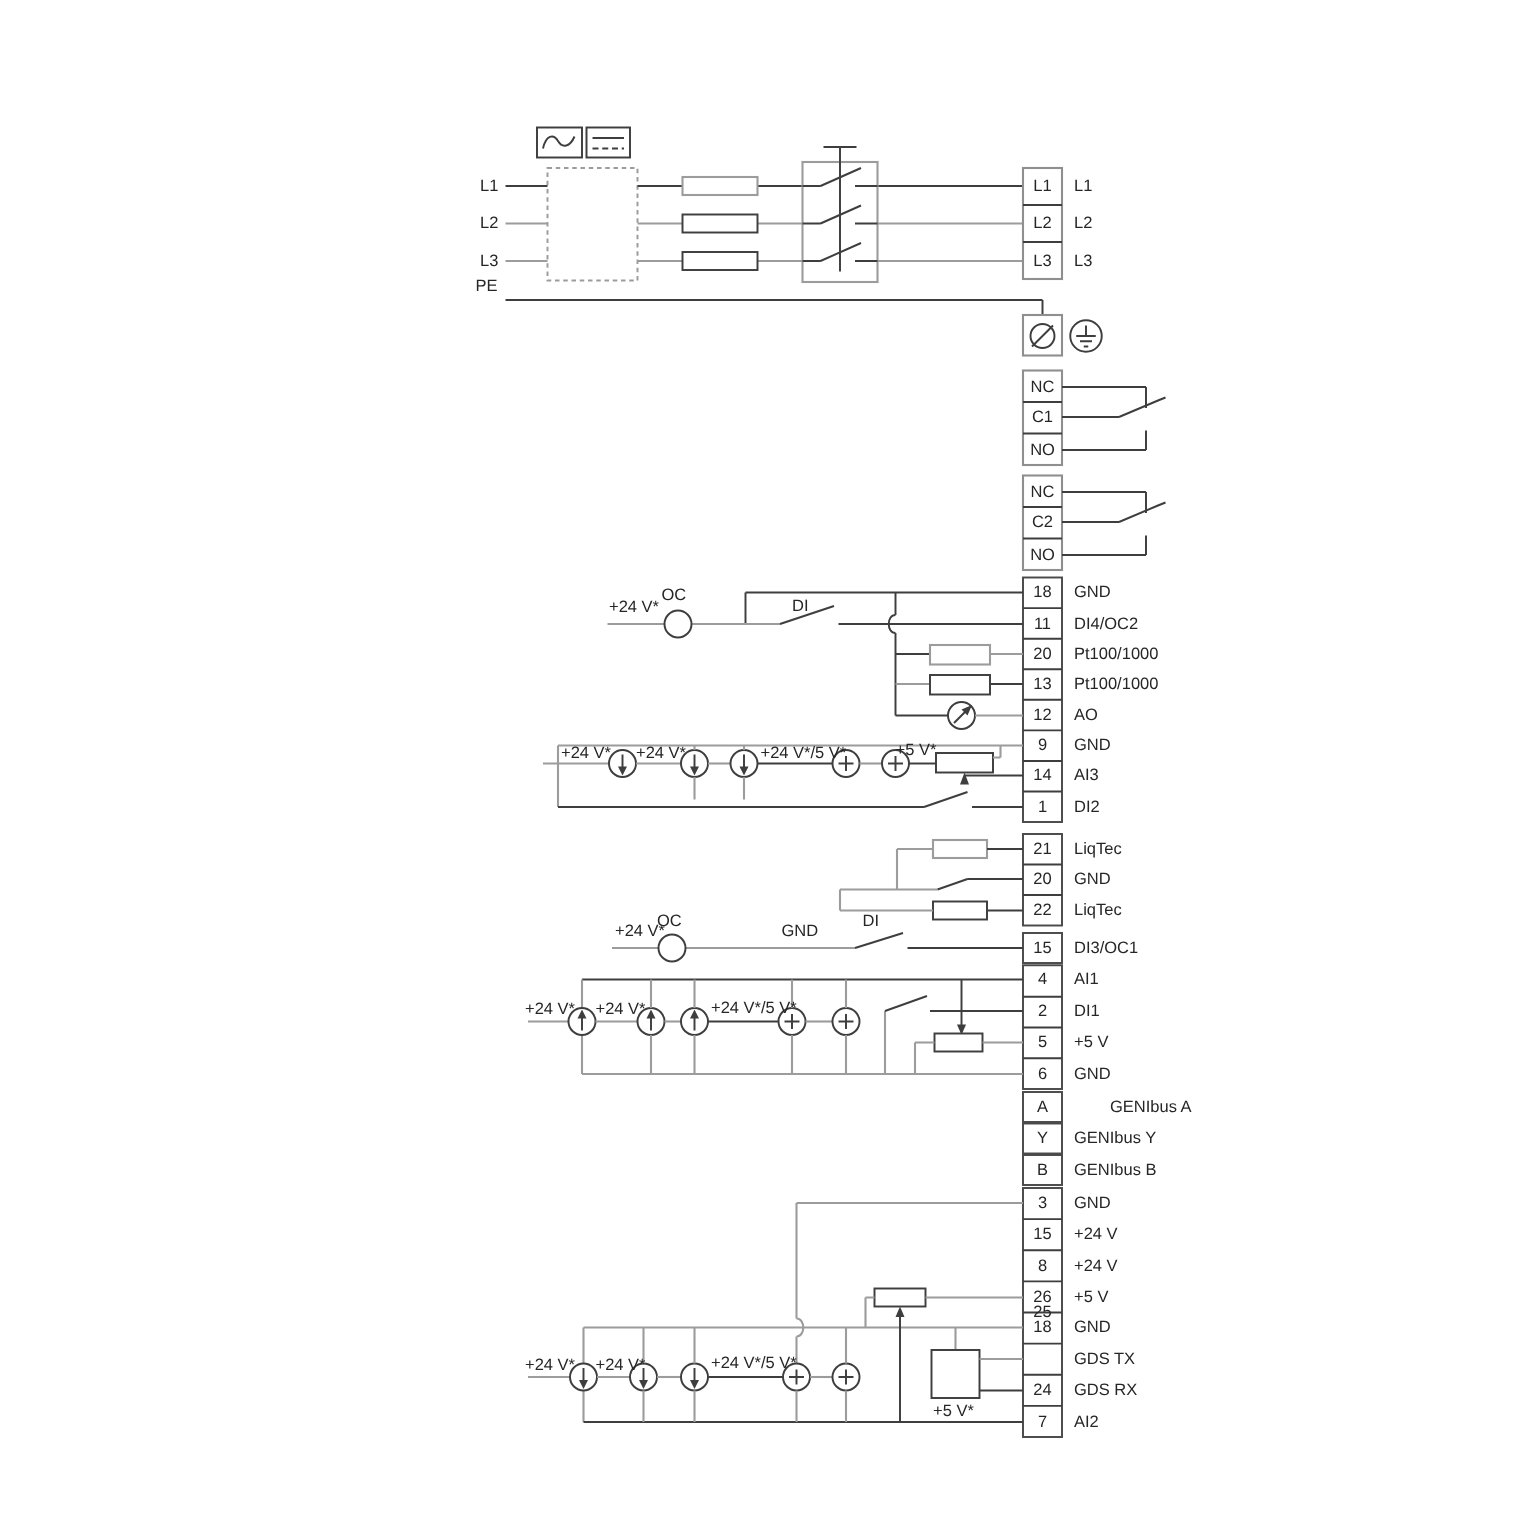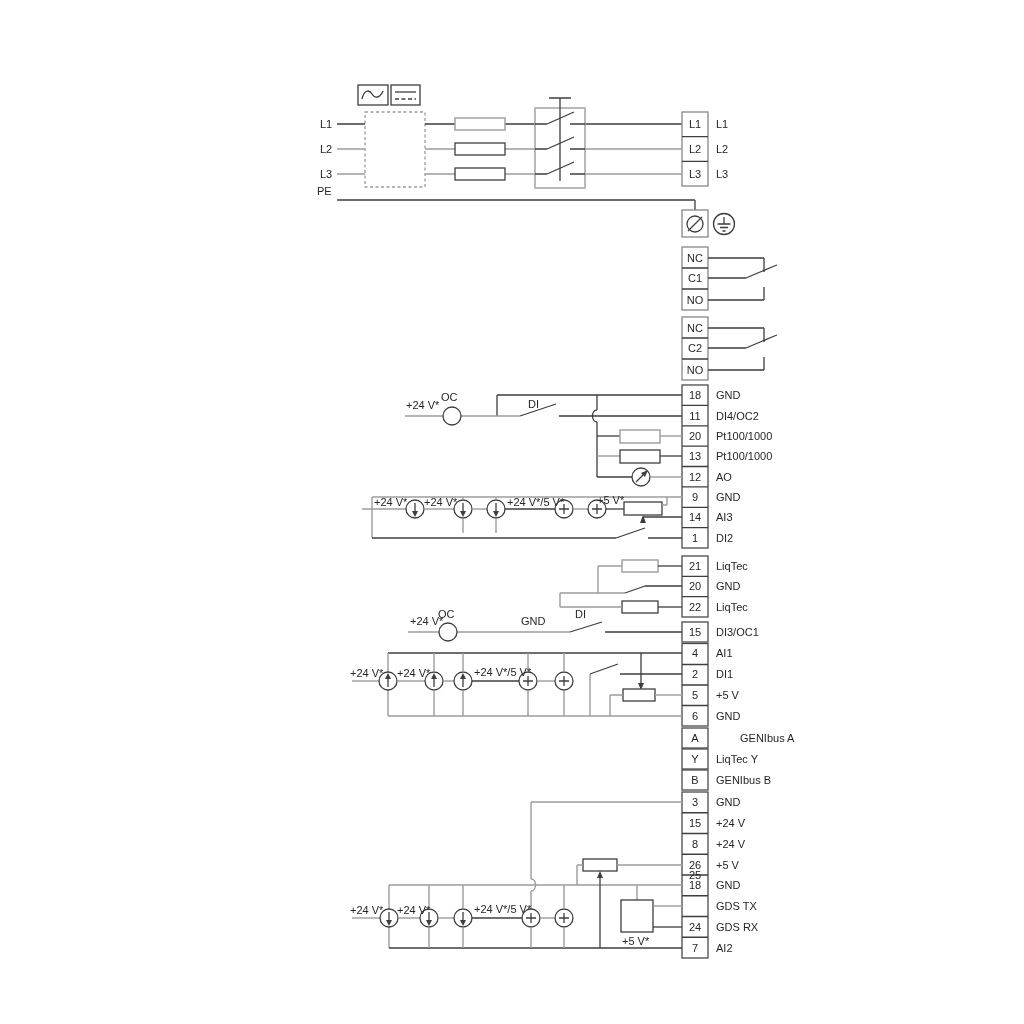--- a/index.html
+++ b/index.html
@@ -300,21 +300,21 @@
   <span class="t num" style="left:682px;top:666px">2</span>
   <span class="t" style="left:716px;top:666px">DI1</span>
   <span class="t num" style="left:682px;top:687px">5</span>
   <span class="t" style="left:716px;top:687px">+5 V</span>
   <span class="t num" style="left:682px;top:708px">6</span>
   <span class="t" style="left:716px;top:708px">GND</span>
 
   <span class="t num" style="left:682px;top:730px">A</span>
   <span class="t" style="left:740px;top:730px">GENIbus A</span>
   <span class="t num" style="left:682px;top:751px">Y</span>
-  <span class="t" style="left:716px;top:751px">LiqTec Y</span>
+  <span class="t" style="left:716px;top:751px">GENIbus Y</span>
   <span class="t num" style="left:682px;top:772px">B</span>
   <span class="t" style="left:716px;top:772px">GENIbus B</span>
 
   <span class="t num" style="left:682px;top:794px">3</span>
   <span class="t" style="left:716px;top:794px">GND</span>
   <span class="t num" style="left:682px;top:815px">15</span>
   <span class="t" style="left:716px;top:815px">+24 V</span>
   <span class="t num" style="left:682px;top:836px">8</span>
   <span class="t" style="left:716px;top:836px">+24 V</span>
   <span class="t num" style="left:682px;top:857px">26</span>

